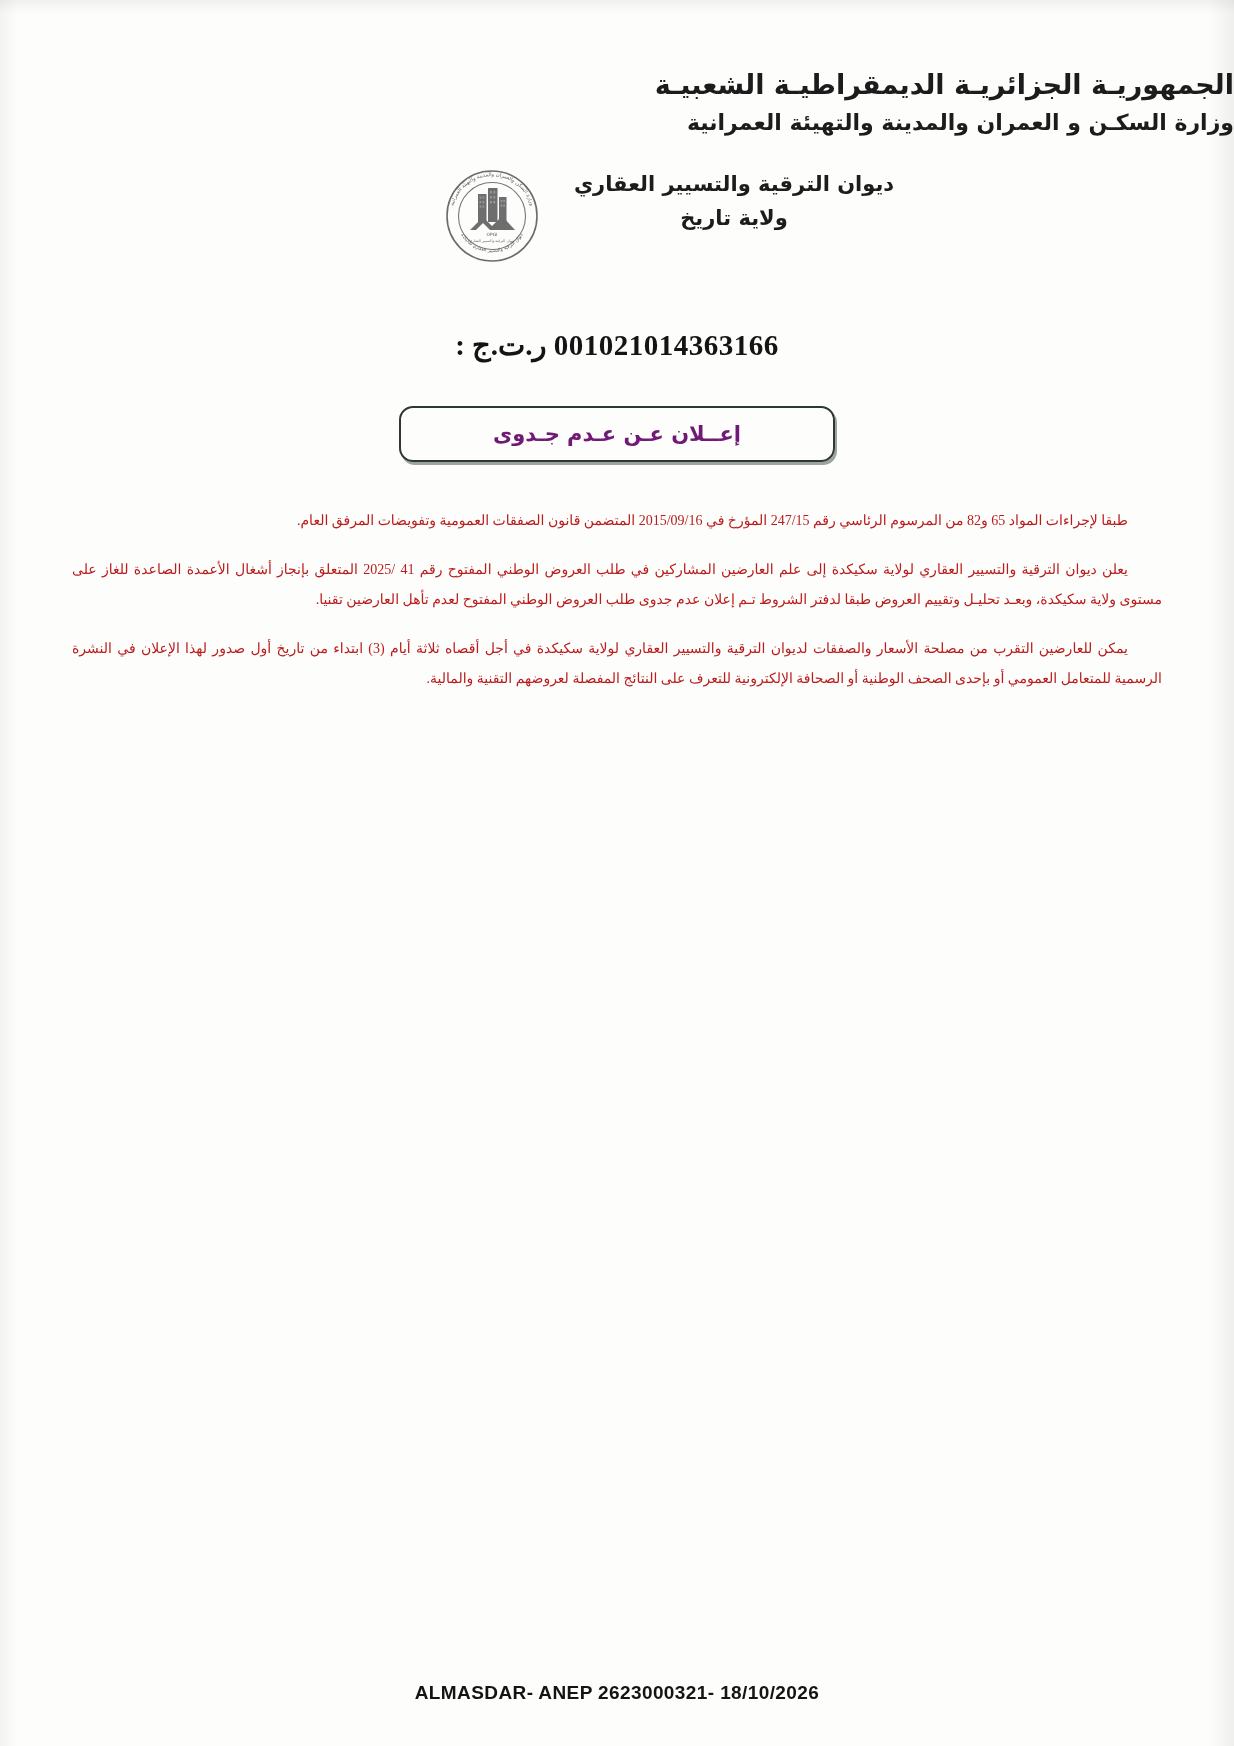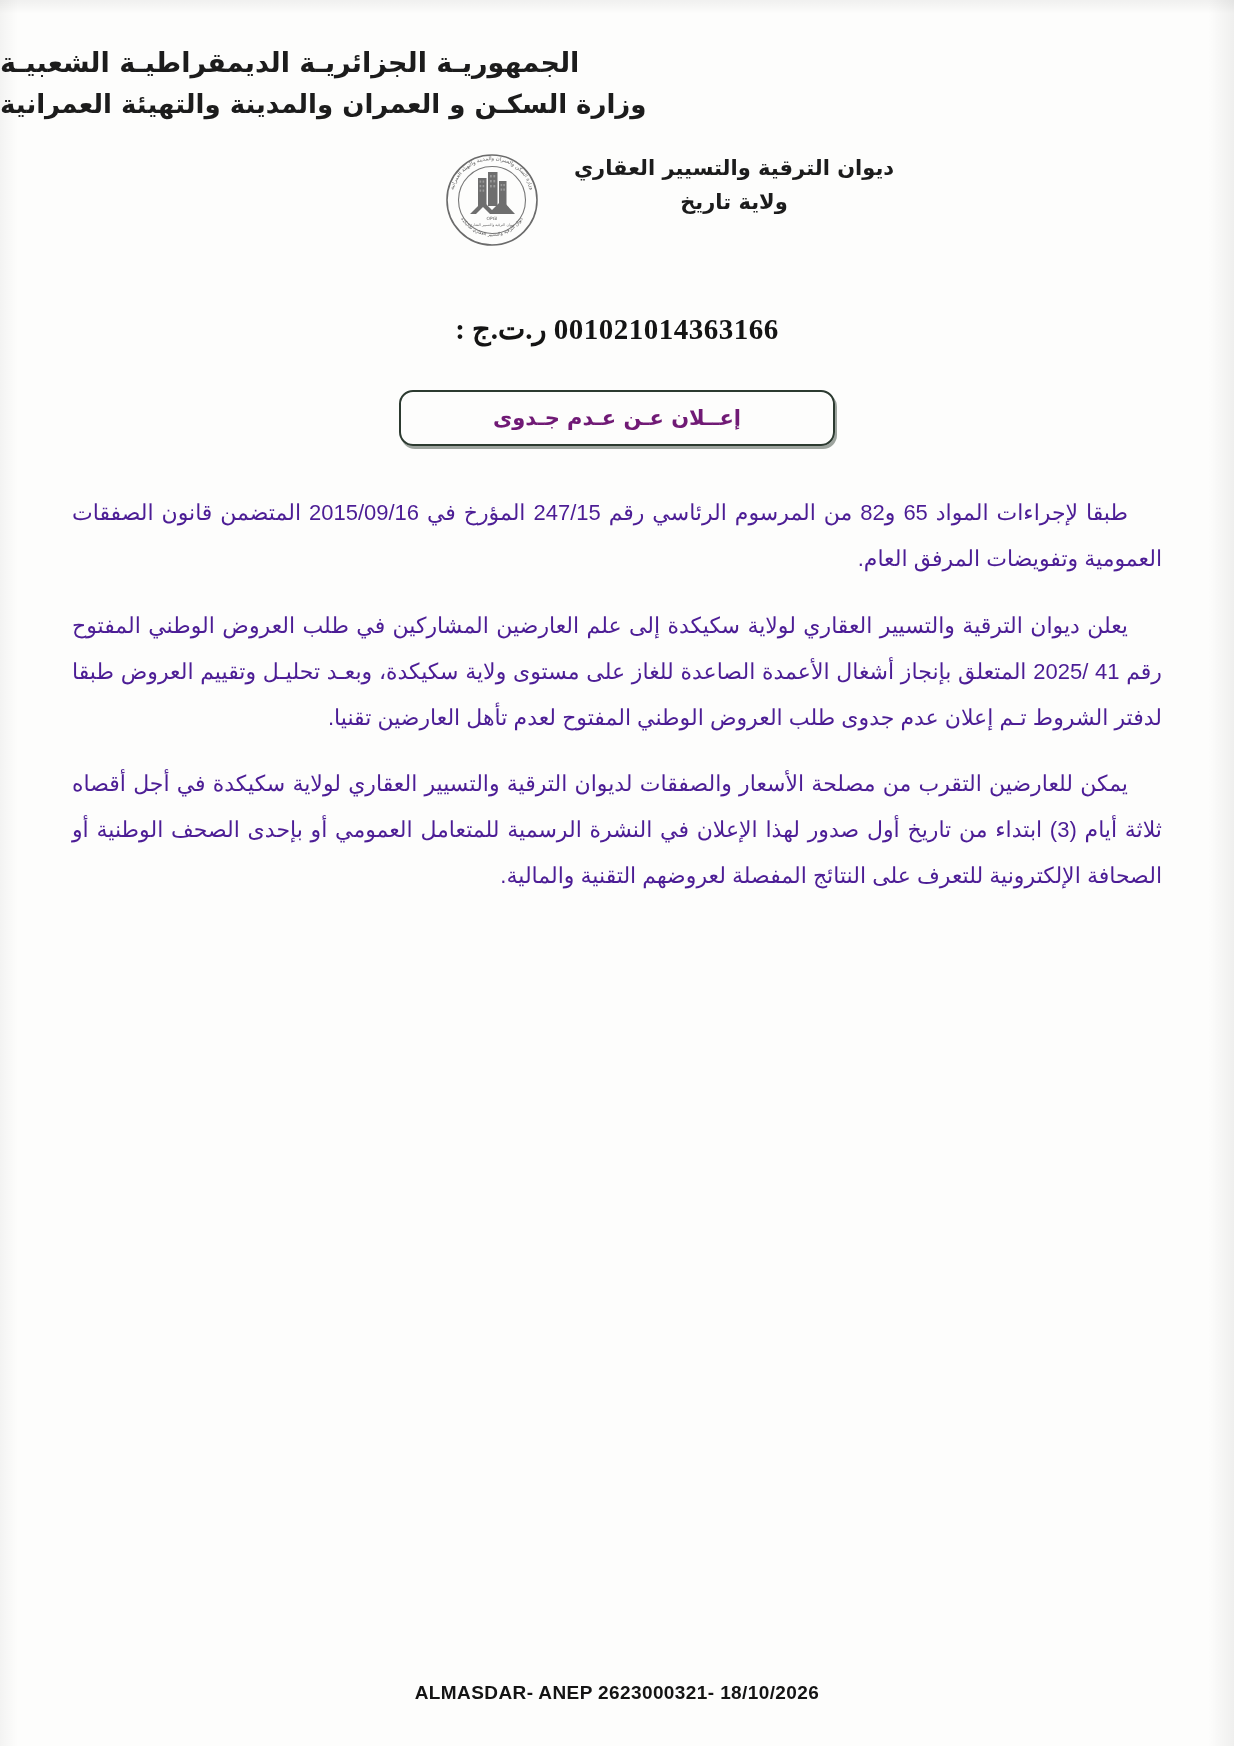--- a/index.html
+++ b/index.html
@@ -45,34 +45,34 @@
   }
 
   .content {
     position: relative;
     width: 1234px;
     padding: 0;
   }
 
   
   .header {
-    text-align: left;
-    padding-top: 42px;
+    text-align: right;
+    padding-top: 64px;
   }
   .header-line {
     font-family: "DejaVu Sans", "Liberation Sans", sans-serif;
     font-weight: bold;
     font-size: 26px;
     letter-spacing: 0px;
     color: #1c1c1c;
     line-height: 1.55;
     white-space: nowrap;
   }
   .header-line.l1 { font-size: 27px; }
-  .header-line.l2 { font-size: 26px; }
+  .header-line.l2 { font-size: 22px; }
 
   
   .org-block {
     position: relative;
     height: 118px;
     margin-top: 22px;
   }
   .org-titles {
     position: absolute;
     top: 6px;
@@ -133,24 +133,24 @@
     font-size: 21px;
     letter-spacing: 2.5px;
     color: #701a75;
   }
 
   
   .body {
     margin: 44px 72px 0 72px;
     text-align: justify;
     text-justify: inter-word;
-    font-family: Liberation Sans, sans-serif;
-    font-size: 22px;
+    font-family: Liberation Serif, serif;
+    font-size: 14px;
     line-height: 2.1;
-    color: #4c1d95;
+    color: #b91c1c;
   }
   .body p {
     margin: 0 0 14px 0;
     text-indent: 34px;
   }
   .body p.p-gap {
     margin-top: 20px;
   }
 
   

